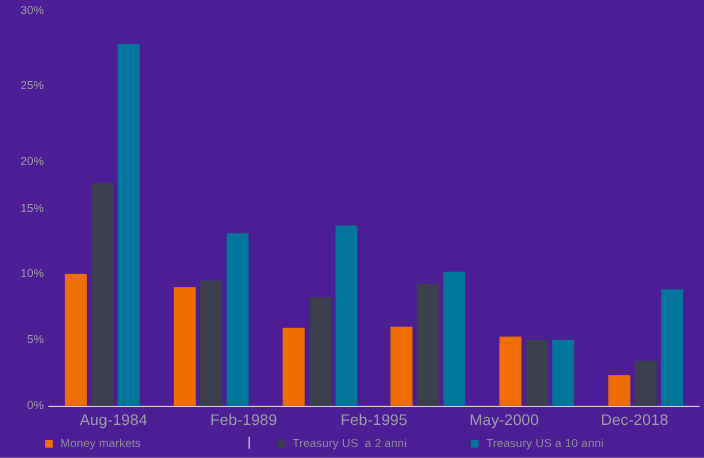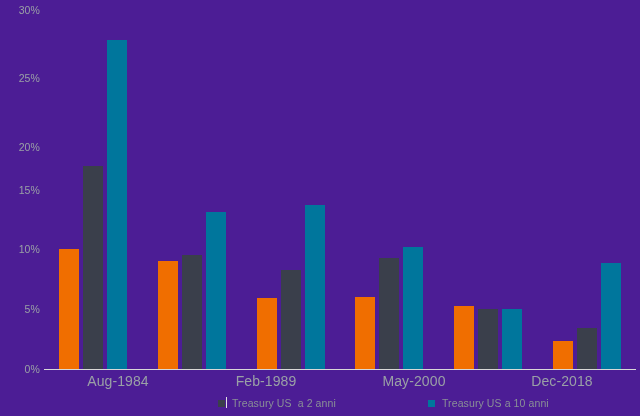--- a/index.html
+++ b/index.html
@@ -119,21 +119,21 @@
     height: 7px;
     display: block;
   }
   .legend-label {
     font-size: 10.5px;
     color: #8a9096;
     line-height: 12px;
     letter-spacing: 0.1px;
   }
   #legend-item-0 { left: 41px; }
-  #legend-item-1 { left: 218px; }
+  #legend-item-1 { left: 252px; }
   #legend-item-2 { left: 428px; }
   #legend-divider {
     position: absolute;
     left: 226px;
     top: 1px;
     width: 1px;
     height: 11px;
     background: #e3e3e3;
   }
 </style>
@@ -183,27 +183,32 @@
       <div class="bar-group">
         <div class="bar s0" style="height: 27.5233px; background: rgb(240, 110, 0);"></div>
         <div class="bar s1" style="height: 40.6867px; background: rgb(58, 63, 75);"></div>
         <div class="bar s2" style="height: 106.503px; background: rgb(0, 118, 156);"></div>
       </div>
     </div>
 
   <div id="x-axis-labels">
       <div class="x-tick-label">Aug-1984</div>
       <div class="x-tick-label">Feb-1989</div>
+      <div class="x-tick-label">Feb-1995</div>
       <div class="x-tick-label">May-2000</div>
       <div class="x-tick-label">Dec-2018</div>
     </div>
 
   <div id="legend">
     <div id="legend-divider"></div>
 
+    <div class="legend-item" id="legend-item-0">
+      <span class="legend-swatch" style="background:#f06e00"></span>
+      <span class="legend-label">Money markets</span>
+    </div>
 
     <div class="legend-item" id="legend-item-1">
       <span class="legend-swatch" style="background:#3a3f4b"></span>
       <span class="legend-label">Treasury US  a 2 anni</span>
     </div>
 
     <div class="legend-item" id="legend-item-2">
       <span class="legend-swatch" style="background:#00769c"></span>
       <span class="legend-label">Treasury US a 10 anni</span>
     </div>

